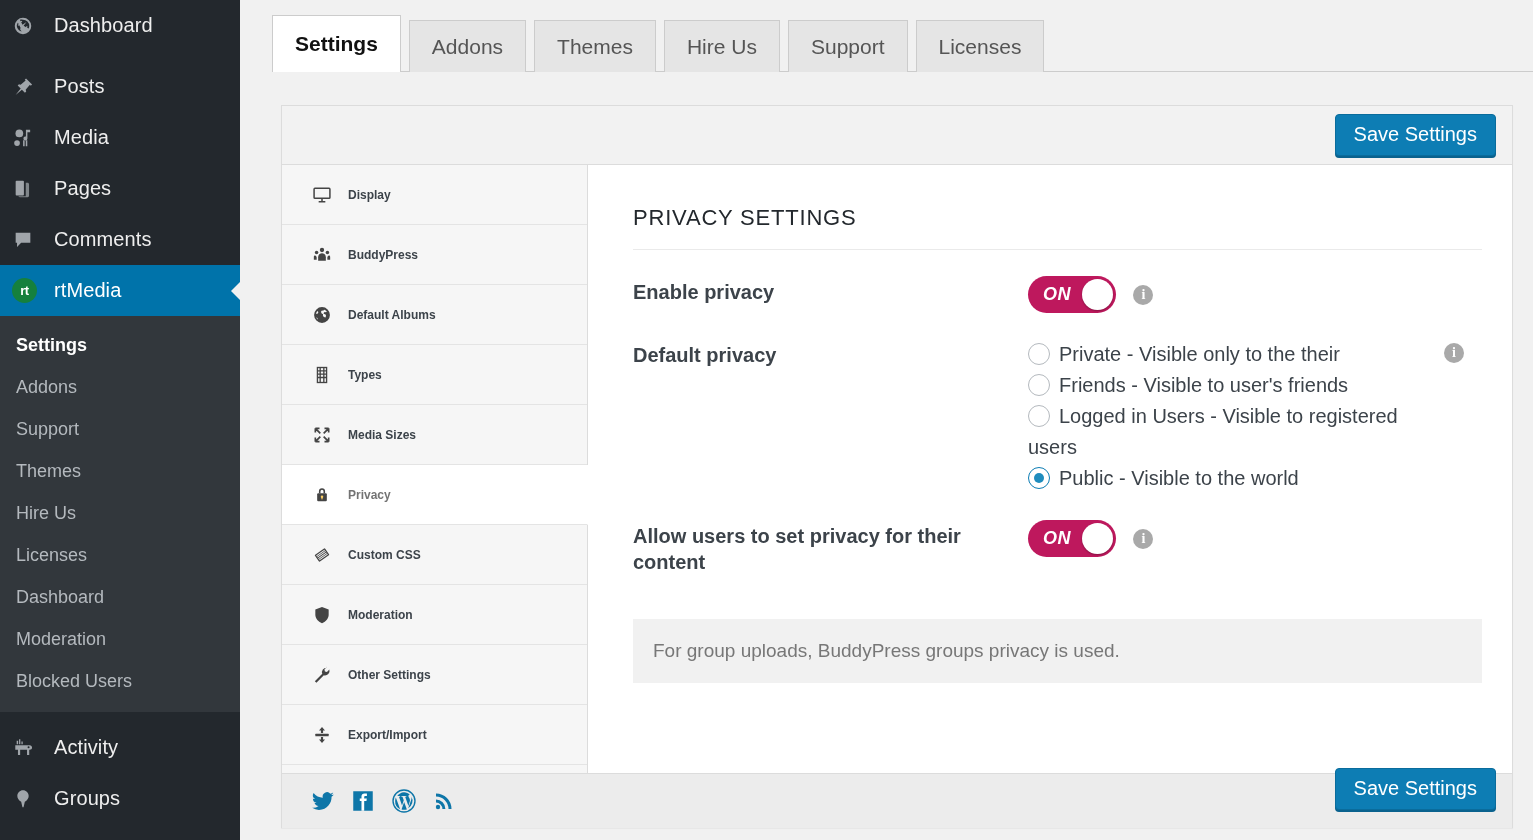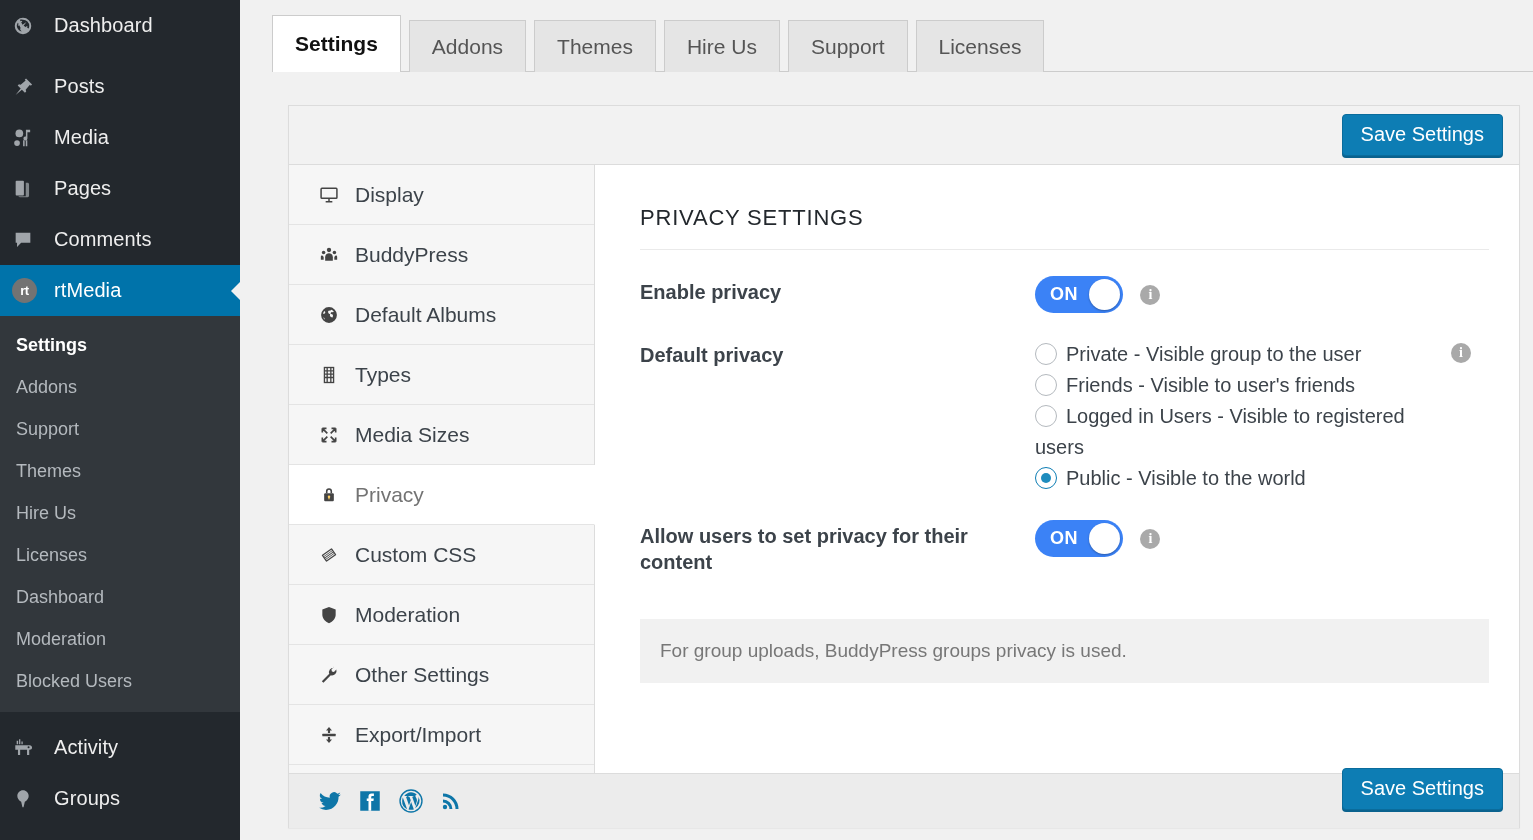--- a/index.html
+++ b/index.html
@@ -60,21 +60,21 @@
     color: #b4b9be;
     line-height: 28px;
   }
   .wp-submenu-item.current { color: #ffffff; font-weight: 700; }
 
   .sidebar-gap { height: 10px; background: #23282d; }
 
   
   .rt-badge {
     width: 25px; height: 25px; border-radius: 50%;
-    background: #737373;
+    background: #15803d;
     display: flex; align-items: center; justify-content: center;
     color: #ffffff; font-size: 13px; font-weight: 700;
     letter-spacing: -0.5px;
     font-family: "Liberation Sans", sans-serif;
   }
 
   
   .main {
     position: absolute; left: 240px; top: 0;
     width: 1293px; height: 840px;
@@ -106,21 +106,21 @@
     background: #ffffff;
     color: #111;
     font-weight: 700;
     height: 57px;
     border-color: #ccc;
   }
 
   
   .panel {
     position: absolute;
-    left: 48px; top: 105px;
+    left: 41px; top: 105px;
     width: 1232px;
     height: 723px;
     background: #ffffff;
     border: 1px solid #dcdcdc;
     box-shadow: 0 1px 1px rgba(0,0,0,0.04);
   }
 
   .panel-header {
     height: 59px;
     background: #f2f2f2;
@@ -152,22 +152,22 @@
     width: 306px;
     flex: 0 0 306px;
     background: #f6f6f6;
     border-right: 1px solid #dcdcdc;
   }
   .snav-item {
     display: flex; align-items: center;
     height: 60px;
     padding-left: 30px;
     border-bottom: 1px solid #e4e4e4;
-    font-size: 21px;
-    font-weight: 400;
+    font-size: 12px;
+    font-weight: 700;
     color: #3c434a;
     background: #f6f6f6;
     position: relative;
     cursor: pointer;
   }
   .snav-item .sn-icon {
     flex: 0 0 36px;
     display: flex; align-items: center;
     color: #444;
   }
@@ -206,25 +206,26 @@
     line-height: 26px;
     padding-top: 3px;
     font-weight: bold;
   }
   .row-control { flex: 1; position: relative; }
 
   
   .toggle {
     width: 88px; height: 37px;
     border-radius: 19px;
-    background: #3b82f6;
+    background: #be185d;
     display: inline-flex; align-items: center;
     position: relative;
     vertical-align: middle;
     cursor: pointer;
+    font-style: italic;
   }
   .toggle .tg-text {
     color: #ffffff;
     font-size: 18px;
     font-weight: 700;
     margin-left: 15px;
     letter-spacing: 0.5px;
   }
   .toggle .knob {
     position: absolute; right: 3px; top: 3px;
@@ -555,21 +556,21 @@
               </span>
               <span class="info-icon">i</span>
             </div>
           </div>
 
           <div class="row">
             <div class="row-label">Default privacy</div>
             <div class="row-control">
               <div class="radio-group">
                 <label class="radio-opt">
-                  <span class="radio-mark"></span><span>Private - Visible group to the user</span>
+                  <span class="radio-mark"></span><span>Private - Visible only to the their</span>
                 </label>
                 <label class="radio-opt">
                   <span class="radio-mark"></span><span>Friends - Visible to user's friends</span>
                 </label>
                 <label class="radio-opt">
                   <span class="radio-mark"></span><span>Logged in Users - Visible to registered users</span>
                 </label>
                 <label class="radio-opt checked">
                   <span class="radio-mark"></span><span>Public - Visible to the world</span>
                 </label>

